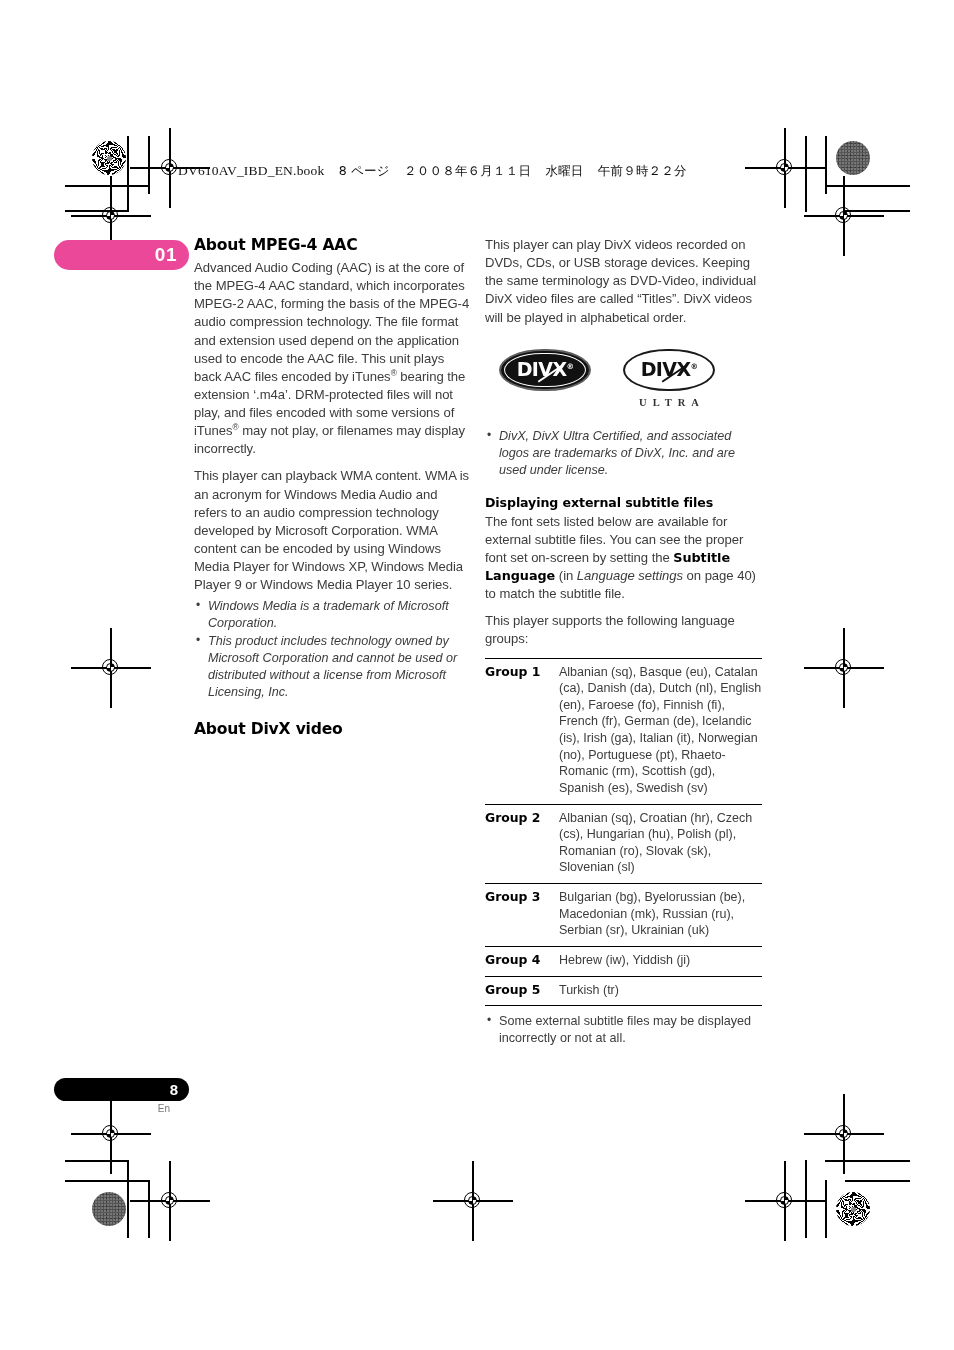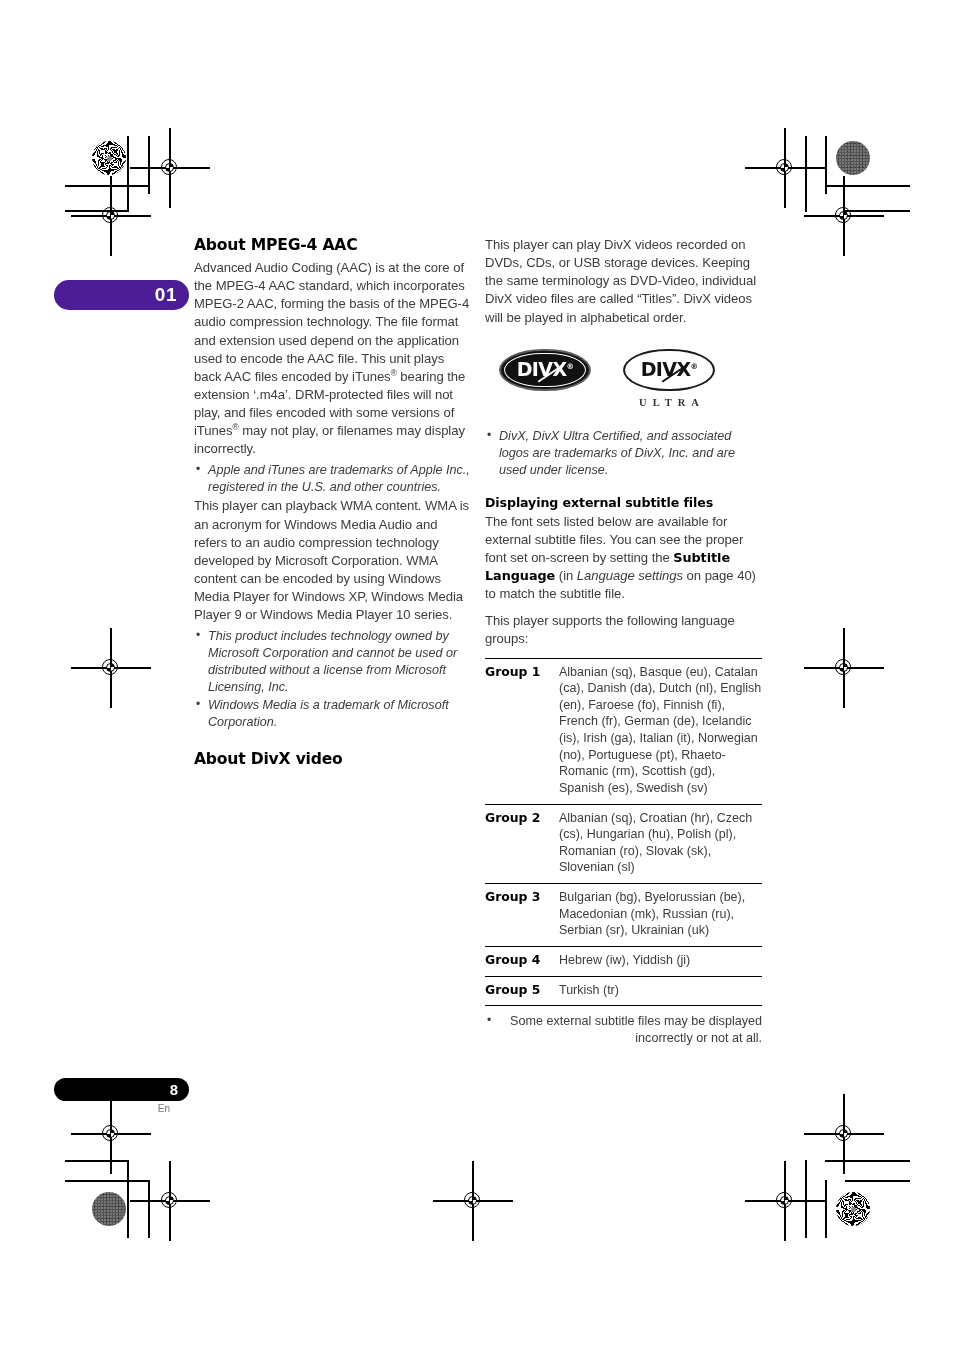--- a/index.html
+++ b/index.html
@@ -103,32 +103,31 @@
   }
   .file-header .jp { font-family: "DejaVu Sans", sans-serif; font-size: 12.5px; }
 
   
   .chapter-tab {
     position: absolute;
     left: 54px;
     top: 240px;
     width: 135px;
     height: 30px;
-    background: #4c1d95;
+    background: #ec4899;
     border-radius: 15px;
     color: #fff;
     font-weight: bold;
     font-size: 19px;
     display: flex;
     align-items: center;
     justify-content: flex-end;
     padding-right: 12px;
     box-sizing: border-box;
     letter-spacing: 0.5px;
-    margin-top: 40px;
   }
 
   
   .col {
     position: absolute;
     top: 236px;
     width: 277px;
   }
   .col-left  { left: 194px; }
   .col-right { left: 485px; }
@@ -186,21 +185,21 @@
   }
   ul.notes li::before {
     content: "\2022";
     position: absolute;
     left: 2px;
     top: -1px;
     font-style: normal;
     font-size: 12px;
     color: #3c3c3c;
   }
-  ul.notes.plain li { font-style: normal; text-align: right; }
+  ul.notes.plain li { font-style: normal; }
 
   
   .logo-row {
     display: flex;
     align-items: flex-start;
     gap: 32px;
     margin: 22px 0 0 14px;
   }
   .divx-badge {
     position: relative;
@@ -410,38 +409,46 @@
       <div class="ring"></div>
       <div class="core"></div>
   </div>
   <div class="reg-mark long" style="left:455px; top:1183px;">
     <div class="h"></div>
       <div class="v"></div>
       <div class="ring"></div>
       <div class="core"></div>
   </div>
 
+  <div class="file-header">
+    <span>DV610AV_IBD_EN.book</span>
+    &nbsp;&nbsp;
+    <span class="jp">8 ページ</span>
+    &nbsp;&nbsp;
+    <span class="jp">２００８年６月１１日</span>
+    &nbsp;&nbsp;
+    <span class="jp">水曜日</span>
+    &nbsp;&nbsp;
+    <span class="jp">午前９時２２分</span>
+  </div>
 
   <div class="chapter-tab">01</div>
 
   <div class="col col-left">
 
     <h2 class="sec">About MPEG-4 AAC</h2>
 
     <p class="body"><span>Advanced Audio Coding (AAC) is at the core of the MPEG-4 AAC standard, which incorporates MPEG-2 AAC, forming the basis of the MPEG-4 audio compression technology. The file format and extension used depend on the application used to encode the AAC file. This unit plays back AAC files encoded by iTunes</span><sup class="reg">®</sup><span> bearing the extension ‘.m4a’. DRM-protected files will not play, and files encoded with some versions of iTunes</span><sup class="reg">®</sup><span> may not play, or filenames may display incorrectly.</span></p>
 
+
+    <p class="body">This player can playback WMA content. WMA is an acronym for Windows Media Audio and refers to an audio compression technology developed by Microsoft Corporation. WMA content can be encoded by using Windows Media Player for Windows XP, Windows Media Player 9 or Windows Media Player 10 series.</p>
+
     <ul class="notes">
-      <li>Apple and iTunes are trademarks of Apple Inc., registered in the U.S. and other countries.</li>
-    </ul>
-
-    <p class="body">This player can playback WMA content. WMA is an acronym for Windows Media Audio and refers to an audio compression technology developed by Microsoft Corporation. WMA content can be encoded by using Windows Media Player for Windows XP, Windows Media Player 9 or Windows Media Player 10 series.</p>
-
-    <ul class="notes">
+      <li>Windows Media is a trademark of Microsoft Corporation.</li>
       <li>This product includes technology owned by Microsoft Corporation and cannot be used or distributed without a license from Microsoft Licensing, Inc.</li>
-      <li>Windows Media is a trademark of Microsoft Corporation.</li>
     </ul>
 
     <h2 class="sec spaced">About DivX video</h2>
   </div>
 
   <div class="col col-right">
 
     <p class="body">This player can play DivX videos recorded on DVDs, CDs, or USB storage devices. Keeping the same terminology as DVD-Video, individual DivX video files are called “Titles”. DivX videos will be played in alphabetical order.</p>
 
     <div class="logo-row">

